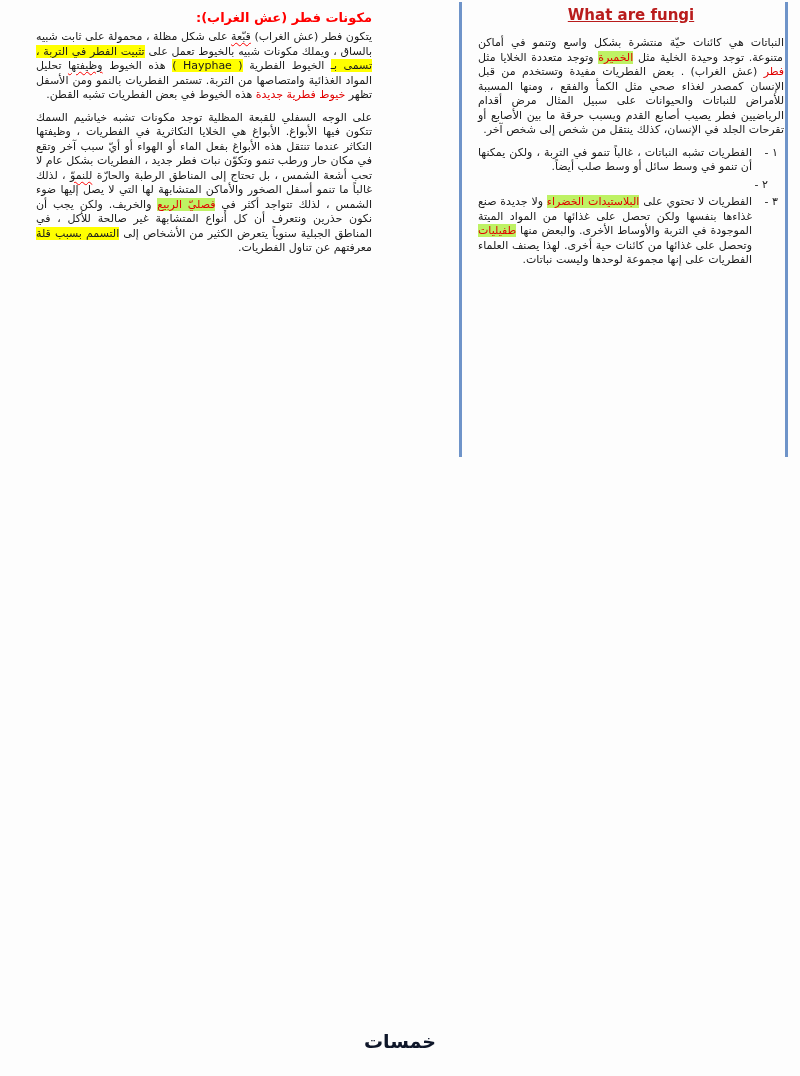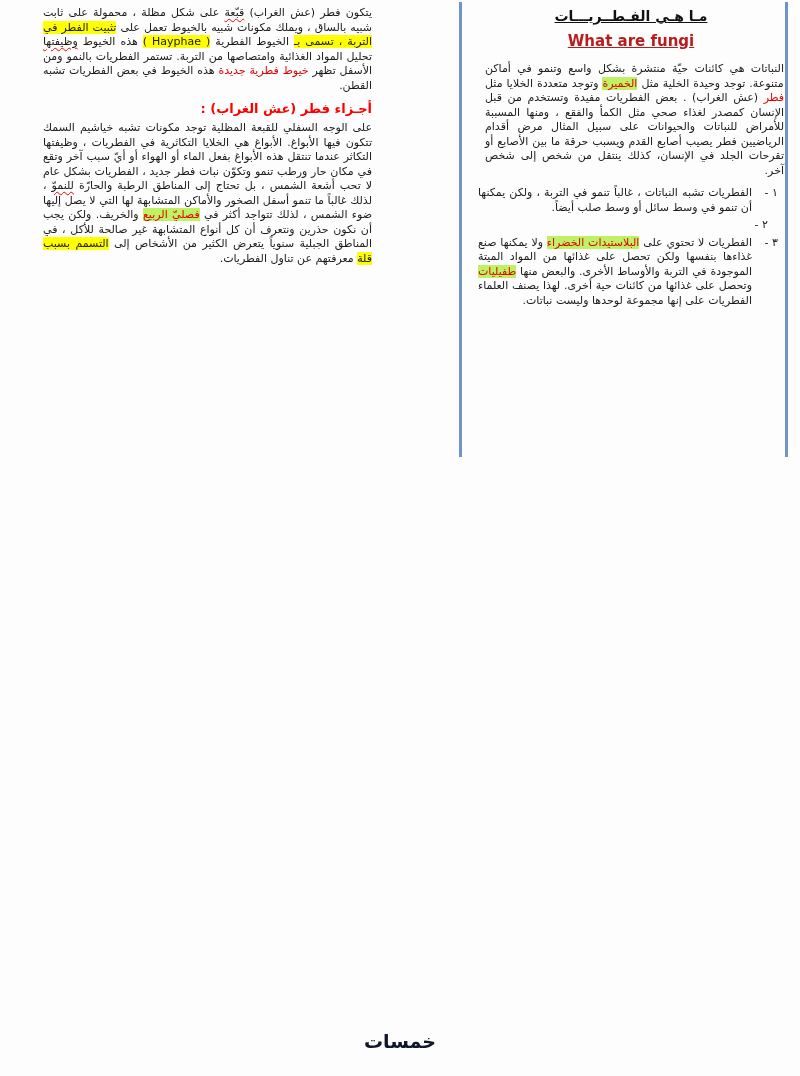--- a/index.html
+++ b/index.html
@@ -52,21 +52,21 @@
     color: #ff0000;
     font-weight: bold;
     font-size: 13px;
     margin: 4px 0 5px 0;
     text-align: right;
   }
   .body-text {
     font-size: 11px;
     line-height: 14.5px;
     text-align: justify;
-    margin: 0 0 8px 7px;
+    margin: 0 0 8px 0;
   }
   .hl      { background: #bef264; color: #e00000; }
   .hl-dark { background: #ffff00; color: #1a1a1a; }
   .red     { color: #e00000; }
   .sp {
     text-decoration-line: underline;
     text-decoration-style: wavy;
     text-decoration-color: #ff0000;
     text-decoration-thickness: 1px;
     text-underline-offset: 2px;
@@ -99,21 +99,20 @@
 </style>
 </head>
 <body>
 
 <div class="page">
 
   <div class="v-rule inner"></div>
   <div class="v-rule outer"></div>
 
   <div class="col col-right">
-    <div class="title-ar">مـا هـي الفـطــريـــات</div>
     <div class="title-en">What are fungi</div>
 
     <p class="body-text">
       <span>النباتات هي كائنات حيّة منتشرة بشكل واسع وتنمو في أماكن متنوعة. توجد وحيدة الخلية مثل </span>
       <span class="hl">الخميرة</span>
       <span> وتوجد متعددة الخلايا مثل </span>
       <span class="red">فطر</span>
       <span> (عش الغراب) . بعض الفطريات مفيدة وتستخدم من قبل الإنسان كمصدر لغذاء صحي مثل الكمأ والفقع ، ومنها المسببة للأمراض للنباتات والحيوانات على سبيل المثال مرض أقدام الرياضيين فطر يصيب أصابع القدم ويسبب حرقة ما بين الأصابع أو تقرحات الجلد في الإنسان، كذلك ينتقل من شخص إلى شخص آخر.</span>
     </p>
 
@@ -123,44 +122,44 @@
         <span class="txt">الفطريات تشبه النباتات ، غالباً تنمو في التربة ، ولكن يمكنها أن تنمو في وسط سائل أو وسط صلب أيضاً.</span>
       </div>
       <div class="list-item indent">
         <span class="num">٢ -</span>
       </div>
       <div class="list-item">
         <span class="num">٣ -</span>
         <span class="txt">
           <span>الفطريات لا تحتوي على </span>
           <span class="hl">البلاستيدات الخضراء</span>
-          <span> ولا يمكنها صنع غذاءها بنفسها ولكن تحصل على غذائها من المواد الميتة الموجودة في التربة والأوساط الأخرى. والبعض منها </span>
+          <span> ولا جديدة صنع غذاءها بنفسها ولكن تحصل على غذائها من المواد الميتة الموجودة في التربة والأوساط الأخرى. والبعض منها </span>
           <span class="hl">طفيليات</span>
           <span> وتحصل على غذائها من كائنات حية أخرى. لهذا يصنف العلماء الفطريات على إنها مجموعة لوحدها وليست نباتات.</span>
         </span>
       </div>
     </div>
   </div>
 
   <div class="col col-left">
+    <div class="heading">مكونات فطر (عش الغراب):</div>
     <p class="body-text">
       <span>يتكون فطر (عش الغراب) </span>
       <span class="sp">قبّعة</span>
       <span> على شكل مظلة ، محمولة على ثابت شبيه بالساق ، ويملك مكونات شبيه بالخيوط تعمل على </span>
       <span class="hl-dark">تثبيت الفطر في التربة ، تسمى بـ</span>
       <span> الخيوط الفطرية </span>
       <span class="hl-dark">( Hayphae )</span>
       <span> هذه الخيوط </span>
       <span class="sp">وظيفتها</span>
       <span> تحليل المواد الغذائية وامتصاصها من التربة. تستمر الفطريات بالنمو ومن الأسفل تظهر </span>
       <span class="red">خيوط فطرية جديدة</span>
       <span> هذه الخيوط في بعض الفطريات تشبه القطن.</span>
     </p>
 
-    <div class="heading">أجـزاء فطر (عش الغراب) :</div>
     <p class="body-text">
       <span>على الوجه السفلي للقبعة المظلية توجد مكونات تشبه خياشيم السمك تتكون فيها الأبواغ. الأبواغ هي الخلايا التكاثرية في الفطريات ، وظيفتها التكاثر عندما تنتقل هذه الأبواغ بفعل الماء أو الهواء أو أيّ سبب آخر وتقع في مكان حار ورطب تنمو وتكوّن نبات فطر جديد ، الفطريات بشكل عام لا تحب أشعة الشمس ، بل تحتاج إلى المناطق الرطبة والحارّة </span>
       <span class="sp">للنموّ</span>
       <span> ، لذلك غالباً ما تنمو أسفل الصخور والأماكن المتشابهة لها التي لا يصل إليها ضوء الشمس ، لذلك تتواجد أكثر في </span>
       <span class="hl">فصليّ الربيع</span>
       <span> والخريف. ولكن يجب أن نكون حذرين ونتعرف أن كل أنواع المتشابهة غير صالحة للأكل ، في المناطق الجبلية سنوياً يتعرض الكثير من الأشخاص إلى </span>
       <span class="hl-dark">التسمم بسبب قلة</span>
       <span> معرفتهم عن تناول الفطريات.</span>
     </p>
   </div>

